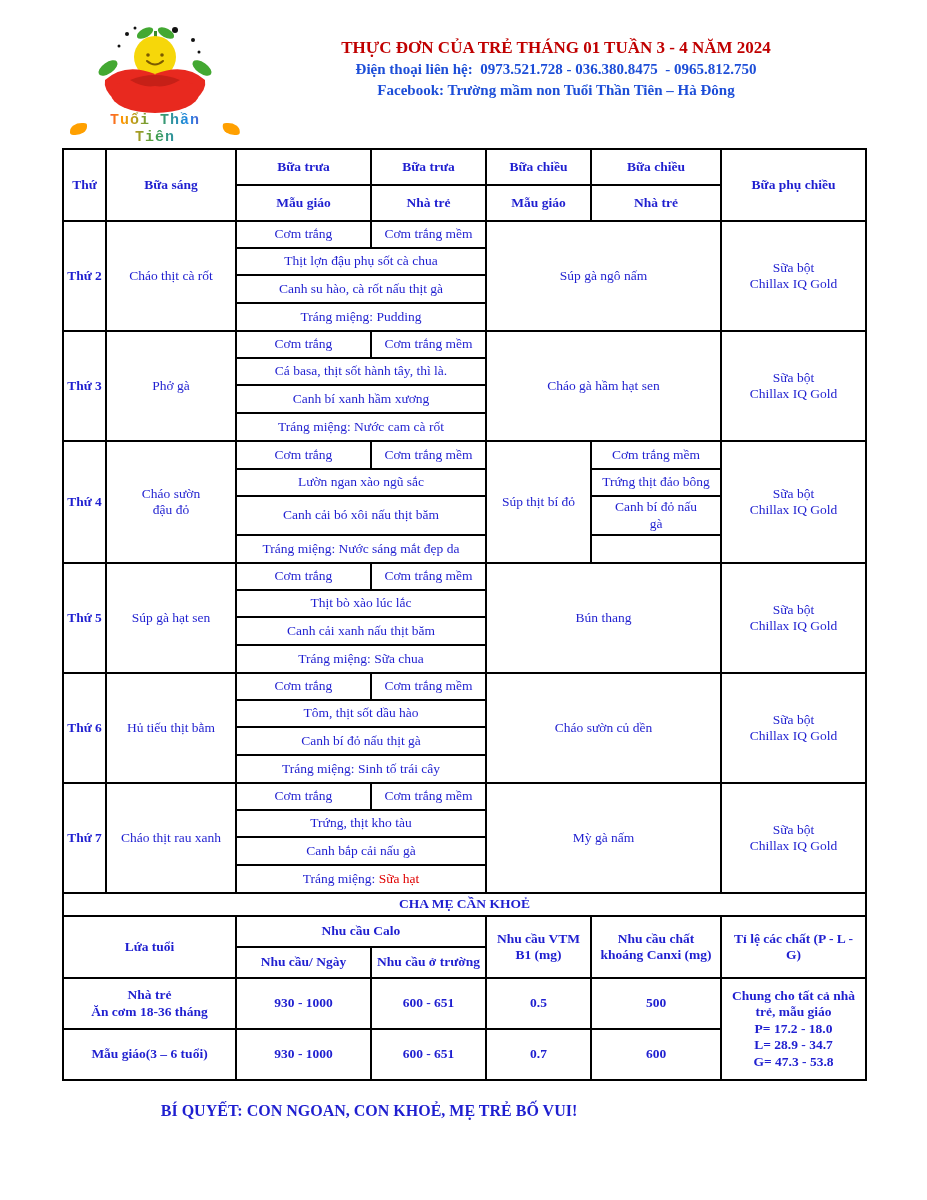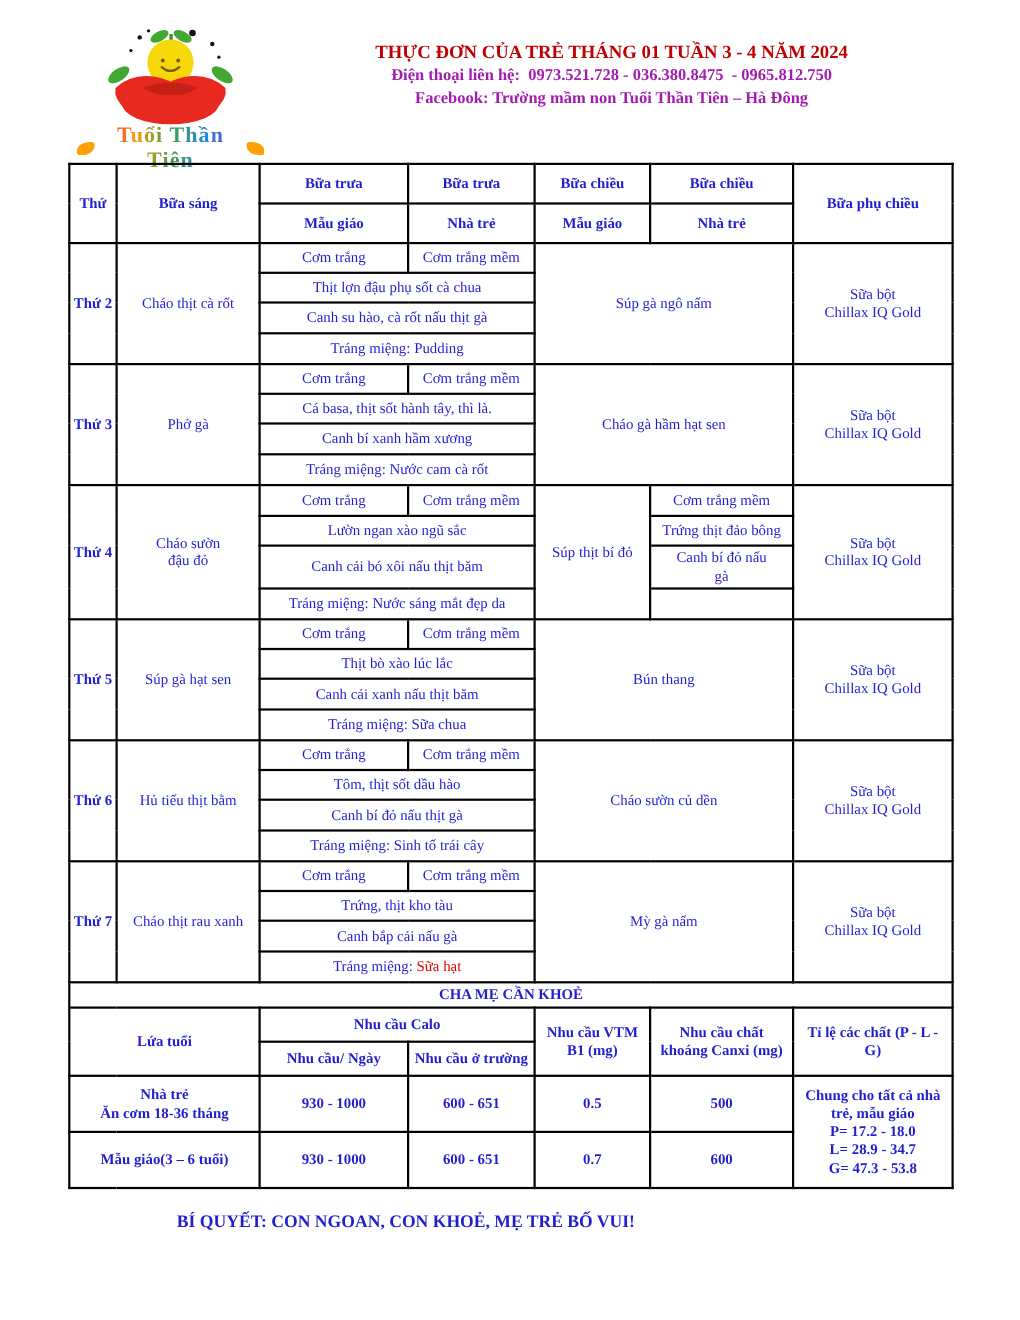--- a/index.html
+++ b/index.html
@@ -6,26 +6,26 @@
   .page{position:relative;width:927px;height:1200px;background:#ffffff;overflow:hidden;
         font-family:"Liberation Serif","DejaVu Serif",serif;}
 
   
   .logo{position:absolute;left:70px;top:24px;width:170px;text-align:center;}
   .logo svg{display:block;margin:0 auto;}
   .banner{display:flex;align-items:center;justify-content:center;gap:3px;margin-top:-2px;}
   .wing{display:inline-block;width:18px;height:12px;background:#ffa000;
         border-radius:70% 20% 70% 20%;}
   .wing.right{transform:scaleX(-1);}
-  .banner-text{font-family:Liberation Serif, serif;font-weight:bold;font-size:20px;letter-spacing:1px;
+  .banner-text{font-family:Liberation Mono, monospace;font-weight:bold;font-size:15px;letter-spacing:1px;
         background:linear-gradient(90deg,#e6007e,#ff9800,#43a047,#1e88e5,#9c27b0);
         -webkit-background-clip:text;background-clip:text;color:transparent;}
   .hdrblock{position:absolute;left:256px;top:36px;width:600px;text-align:center;}
   .title{color:#c00000;font-weight:bold;font-size:17px;line-height:23px;white-space:pre-wrap;}
-  .contact{color:#a21caf;font-weight:bold;font-size:15px;line-height:21px;white-space:pre-wrap;}
+  .contact{color:#1d4ed8;font-weight:bold;font-size:15px;line-height:21px;white-space:pre-wrap;}
 
   
   table.menu{position:absolute;left:62px;top:148px;border-collapse:collapse;table-layout:fixed;width:803px;}
   table.menu td{border:2px solid #000;text-align:center;vertical-align:middle;
         font-size:13.5px;color:#1f1fd0;padding:0 3px;line-height:1.22;overflow:hidden;}
   td.hdr{color:#e00000;font-weight:bold;}
   td.red, span.red{color:#e00000;}
   td.day{color:#e00000;font-weight:bold;margin-top:21px;}
   tr.r36{height:36px;} tr.r27{height:27px;} tr.r28{height:28px;} tr.r39{height:39px;}
   tr.r23{height:23px;} tr.r31{height:31px;} tr.r51{height:51px;}

